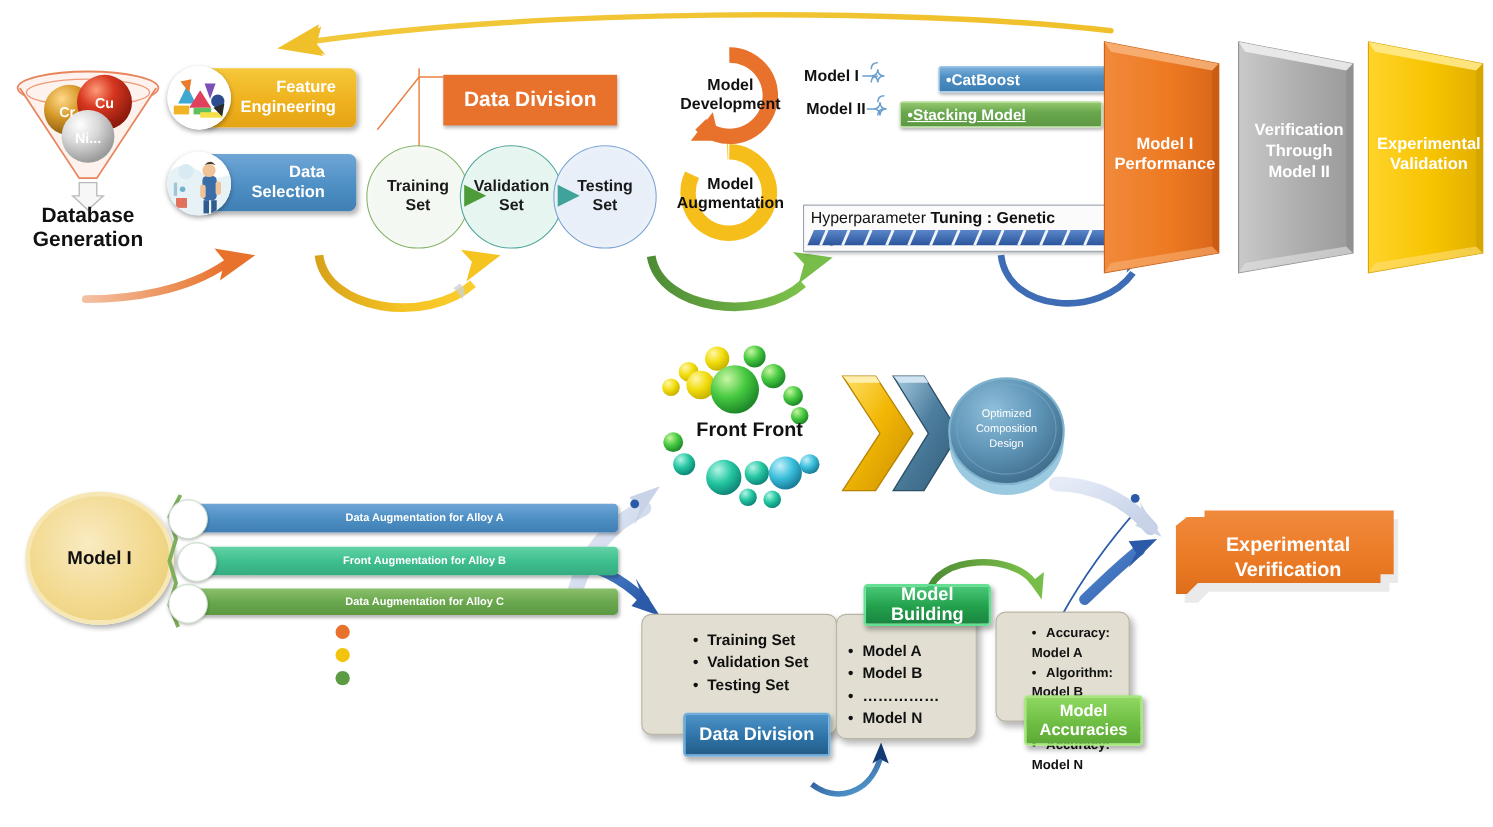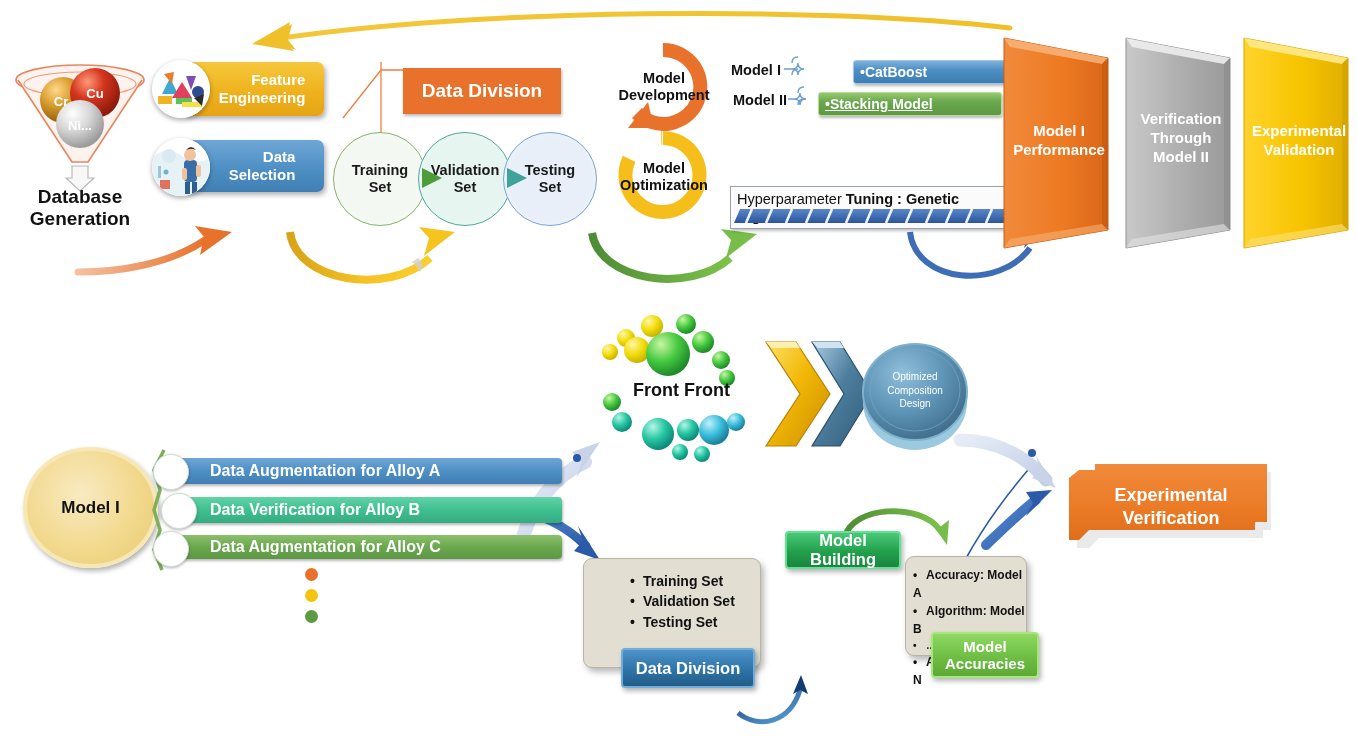--- a/index.html
+++ b/index.html
@@ -40,22 +40,22 @@
   .hp-box{background:#fbfbfb;border:1px solid #9aa3ad;font-size:14.5px;color:#111;line-height:1.15;
           padding:4px 6px;box-shadow:2px 2px 3px rgba(0,0,0,.25);}
   .hp-box b{font-weight:bold;}
 
   
   .plate-txt{position:absolute;left:0;right:0;font-weight:bold;font-size:15px;line-height:1.25;text-align:center;}
 
   
   .ellipse{border-radius:50%;display:flex;align-items:center;justify-content:center;
            font-weight:bold;font-size:17px;color:#111;}
-  .aug-bar{border-radius:4px;color:#fff;font-weight:bold;font-size:16px;display:flex;align-items:center;
-           padding-left:42px;}
+  .aug-bar{border-radius:4px;color:#fff;font-weight:bold;font-size:10px;display:flex;align-items:center;
+           padding-left:42px;justify-content:center;}
   .aug-knob{position:absolute;border-radius:50%;background:#fff;border:1px solid #cfe0cf;
             box-shadow:0 1px 3px rgba(0,0,0,.3);}
   .dot{border-radius:50%;position:absolute;}
 
   .note{background:#E2DFD2;border:1px solid #b9b5a4;border-radius:9px;
         box-shadow:3px 4px 6px rgba(0,0,0,.28);}
   .note ul{margin:0;padding:0;list-style:none;}
   .note li{font-weight:bold;font-size:14px;color:#111;line-height:1.45;}
   .note li:before{content:"\2022";display:inline-block;width:13px;}
   .note.small li{font-weight:bold;font-size:12px;line-height:1.5;}
@@ -301,21 +301,21 @@
     <span>Development</span>
   </div>
 
   <div class="abs" style="left:618px;top:130px;width:90px;height:90px;">
     <svg viewBox="0 0 90 90" style="width:90px;height:90px;">
       <path d="M45 8 a37 37 0 1 1 -1 0" fill="none" stroke="#F6BE1A" stroke-width="14" stroke-dasharray="200 40" stroke-dashoffset="10"></path>
     </svg>
   </div>
   <div class="abs ring-label" style="left:608px;top:160px;width:112px;">
     <span>Model</span><br>
-    <span>Optimization</span>
+    <span>Augmentation</span>
   </div>
 
   <div class="abs mlabel" style="left:731px;top:62px;">Model I</div>
   <div class="abs mlabel" style="left:733px;top:92px;">Model II</div>
   <svg class="abs" style="left:782px;top:56px;width:36px;height:62px;">
     <path d="M2 13 h8 q6 0 6 -6 q0 6 6 6 q-6 0 -6 6 q0 -6 -6 -6" fill="none" stroke="#6A9FD0" stroke-width="1.4"></path>
     <path d="M6 43 h6 q6 0 6 -6 q0 6 6 6 q-6 0 -6 6 q0 -6 -6 -6" fill="none" stroke="#6A9FD0" stroke-width="1.4"></path>
     <path d="M16 1 q-6 0 -6 6 v0" fill="none" stroke="#6A9FD0" stroke-width="1.4"></path>
     <path d="M16 13 q-6 0 -6 6 v0" fill="none" stroke="#6A9FD0" stroke-width="1.4"></path>
     <path d="M22 31 q-6 0 -6 6" fill="none" stroke="#6A9FD0" stroke-width="1.4"></path>
@@ -432,21 +432,21 @@
   </svg>
 
   <div class="abs aug-bar shadow-xs" style="left:168px;top:458px;width:352px;height:26px;
               background:linear-gradient(180deg,#6FA6D6 0%,#4E8FC4 50%,#3F7FB4 100%);">
     <span>Data Augmentation for Alloy A</span>
   </div>
   <div class="abs aug-knob" style="left:153px;top:454px;width:34px;height:34px;"></div>
 
   <div class="abs aug-bar shadow-xs" style="left:168px;top:497px;width:352px;height:26px;
               background:linear-gradient(180deg,#62D3A6 0%,#3FBF8F 50%,#36AC80 100%);">
-    <span>Data Verification for Alloy B</span>
+    <span>Front Augmentation for Alloy B</span>
   </div>
   <div class="abs aug-knob" style="left:161px;top:493px;width:34px;height:34px;"></div>
 
   <div class="abs aug-bar shadow-xs" style="left:168px;top:535px;width:352px;height:24px;
               background:linear-gradient(180deg,#8CC06A 0%,#6AA84F 50%,#5C9842 100%);">
     <span>Data Augmentation for Alloy C</span>
   </div>
   <div class="abs aug-knob" style="left:153px;top:531px;width:34px;height:34px;"></div>
 
   <div class="abs dot" style="left:305px;top:568px;width:13px;height:13px;background:#E8722C;"></div>
@@ -540,27 +540,35 @@
       <li>Training Set</li>
       <li>Validation Set</li>
       <li>Testing Set</li>
     </ul>
   </div>
   <div class="abs tag shadow-sm" style="left:621px;top:648px;width:130px;height:36px;
               background:linear-gradient(180deg,#4E93C8 0%,#2E74A8 55%,#235C88 100%);border:2px solid #6FAEDC;">
     <span>Data Division</span>
   </div>
 
+  <div class="abs note" style="left:760px;top:558px;width:126px;height:112px;">
+    <ul style="padding:22px 0 0 10px;">
+      <li>Model A</li>
+      <li>Model B</li>
+      <li>……………</li>
+      <li>Model N</li>
+    </ul>
+  </div>
   <div class="abs tag shadow-sm" style="left:785px;top:531px;width:112px;height:34px;
               background:linear-gradient(180deg,#49C878 0%,#22A04B 55%,#1A8540 100%);border:2px solid #63E193;">
     <span>Model Building</span>
   </div>
 
   <div class="abs note small" style="left:905px;top:556px;width:120px;height:98px;">
-    <ul style="padding:9px 0 0 7px;">
+    <ul style="padding:9px 0 0 7px;margin-left:25px;">
       <li>Accuracy: Model A</li>
       <li>Algorithm: Model B</li>
       <li style="font-size:10px;">…………………………</li>
       <li>Accuracy: Model N</li>
     </ul>
   </div>
   <div class="abs tag shadow-sm" style="left:931px;top:632px;width:104px;height:42px;font-size:15px;
               background:linear-gradient(180deg,#8FD861 0%,#6FBE44 55%,#5DA836 100%);border:2px solid #A5E87A;">
     <span>
       <span>Model</span><br>

